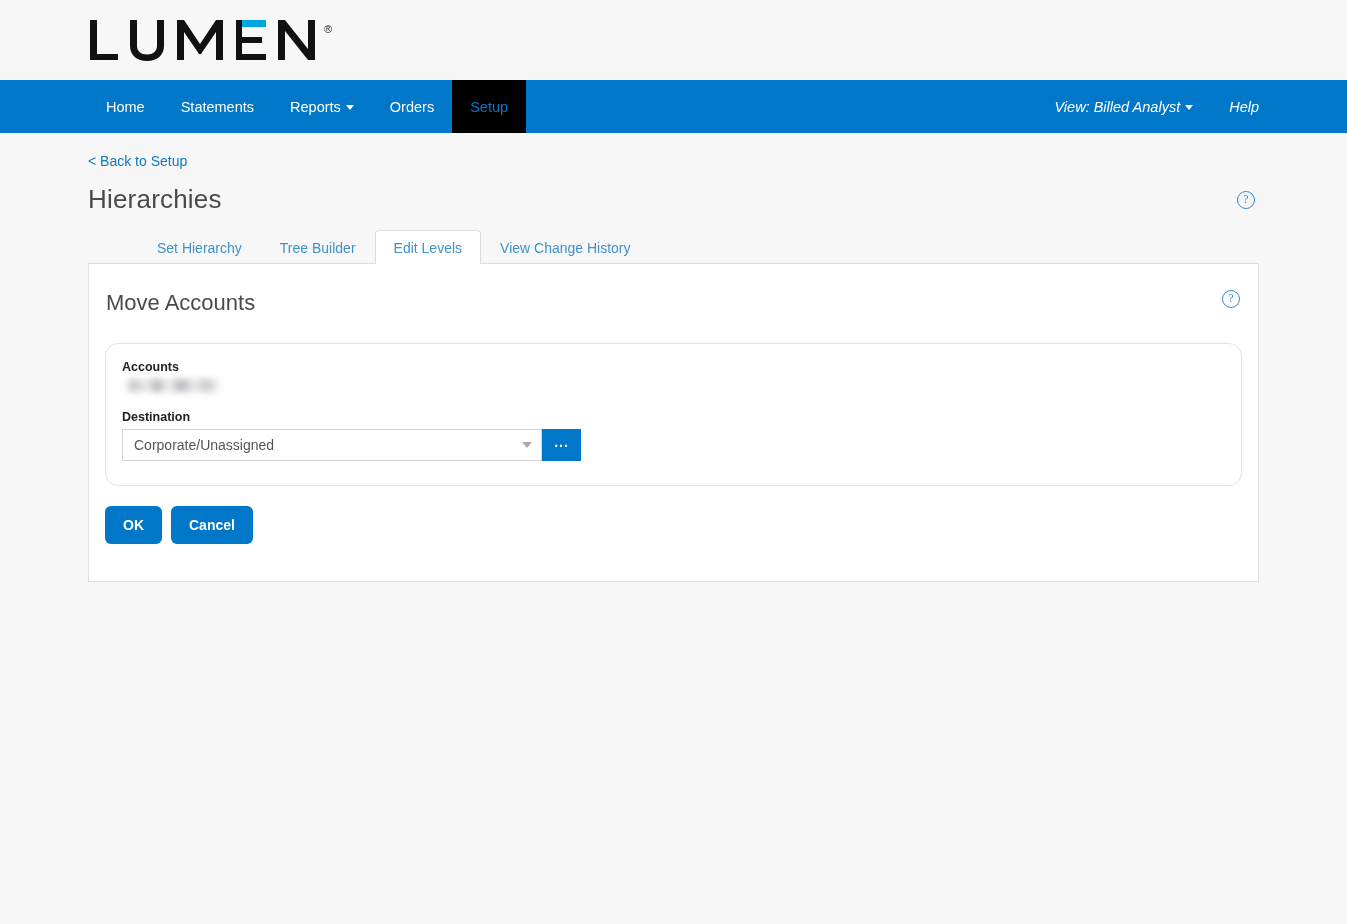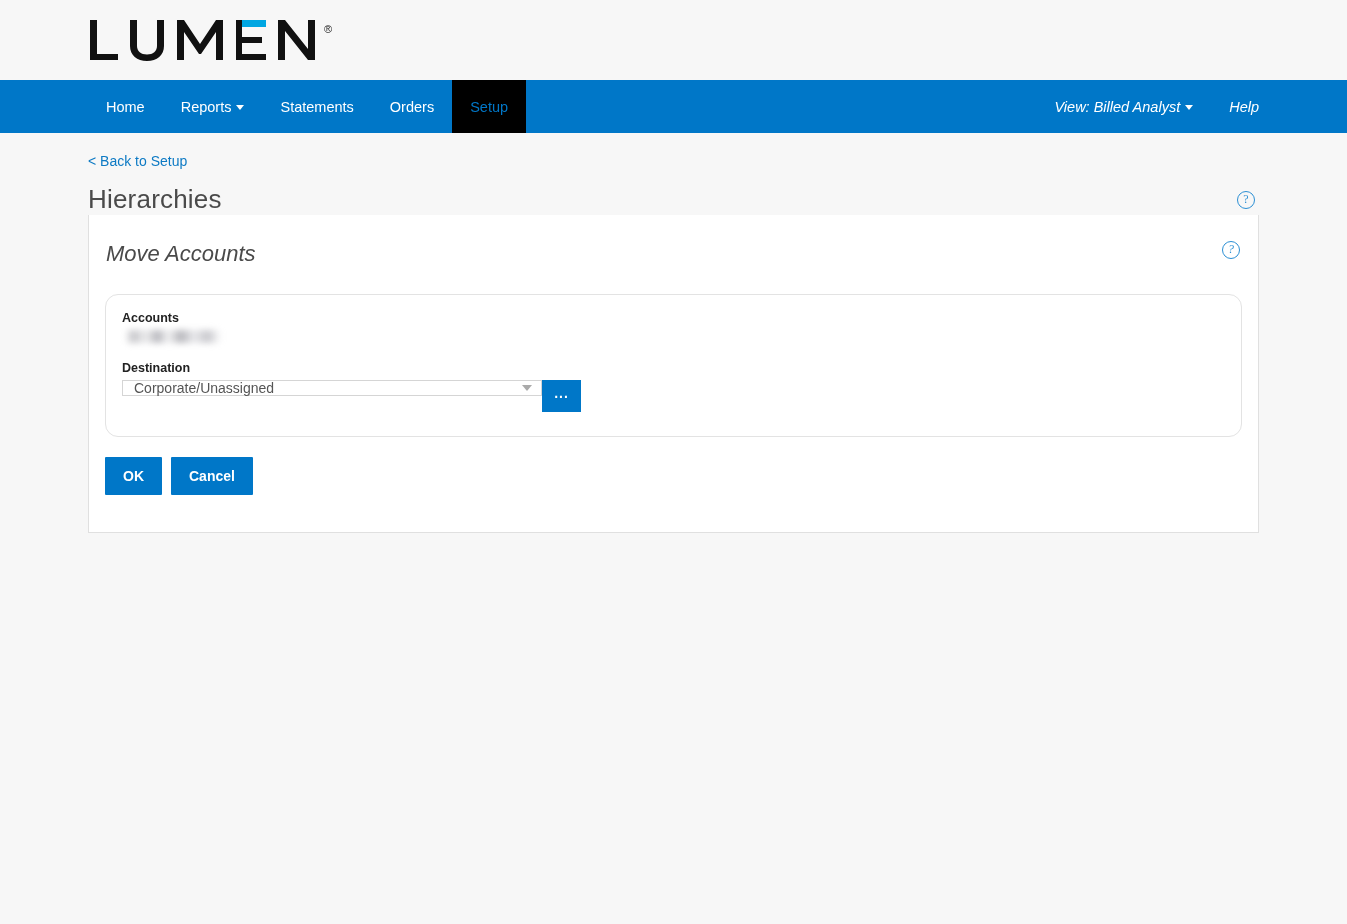--- a/index.html
+++ b/index.html
@@ -158,21 +158,20 @@
     border: 1px solid #e0e0e0;
     border-top: none;
     padding: 26px 16px 26px 16px;
     min-height: 318px;
   }
   .card-head {
     display: flex;
     align-items: flex-start;
     justify-content: space-between;
     padding: 0 2px 0 0;
-    font-style: italic;
   }
   .card-title {
     font-size: 22px;
     font-weight: normal;
     color: #4a4a4a;
     margin: 0 0 0 1px;
   }
 
   .fieldset {
     margin-top: 27px;
@@ -203,21 +202,21 @@
       rgba(215,215,218,0) 100%);
     filter: blur(3px);
   }
 
   .select-row {
     display: flex;
     align-items: stretch;
   }
   .select-box {
     width: 420px;
-    height: 16px;
+    height: 32px;
     border: 1px solid #d5d5d5;
     background: #ffffff;
     display: flex;
     align-items: center;
     justify-content: space-between;
     padding: 0 9px 0 11px;
     font-size: 14px;
     color: #555;
     cursor: pointer;
   }
@@ -253,21 +252,21 @@
     background: #0077c8;
     color: #ffffff;
     border: none;
     font-family: "Liberation Sans", sans-serif;
     font-size: 14px;
     font-weight: bold;
     padding: 0 18px;
     height: 38px;
     min-width: 50px;
     cursor: pointer;
-    border-radius: 1px;
+    border-radius: 6px;
   }
   .btn-cancel { min-width: 80px; }
 </style>
 </head>
 <body>
 
 <header class="logo-header">
   <div class="logo">
     <svg class="logo-svg" width="232" height="44" viewBox="0 0 232 44">
 
@@ -288,25 +287,25 @@
     <span class="logo-reg" style="position:absolute; right:-12px; top:6px;">®</span>
   </div>
 </header>
 
 <nav class="navbar">
   <div class="nav-left">
     <a class="nav-item">
       <span>Home</span>
     </a>
     <a class="nav-item">
+      <span>Statements</span>
+    </a>
+    <a class="nav-item">
       <span>Reports</span>
       <span class="caret-down"></span>
-    </a>
-    <a class="nav-item">
-      <span>Statements</span>
     </a>
     <a class="nav-item">
       <span>Orders</span>
     </a>
     <a class="nav-item active">
       <span>Setup</span>
     </a>
   </div>
   <div class="nav-right">
     <a class="nav-item">
@@ -322,20 +321,34 @@
 <main class="page">
 
   <a class="back-link">&lt; Back to Setup</a>
 
   <div class="title-row">
     <h1 class="page-title">Hierarchies</h1>
     <div class="help-circle help-top">?</div>
   </div>
 
   
+  <div class="tabs">
+    <div class="tab">
+      <span>Set Hierarchy</span>
+    </div>
+    <div class="tab">
+      <span>Tree Builder</span>
+    </div>
+    <div class="tab active">
+      <span>Edit Levels</span>
+    </div>
+    <div class="tab">
+      <span>View Change History</span>
+    </div>
+  </div>
 
   
   <section class="card">
 
     <div class="card-head">
       <h2 class="card-title">Move Accounts</h2>
       <div class="help-circle">?</div>
     </div>
 
     <div class="fieldset">

